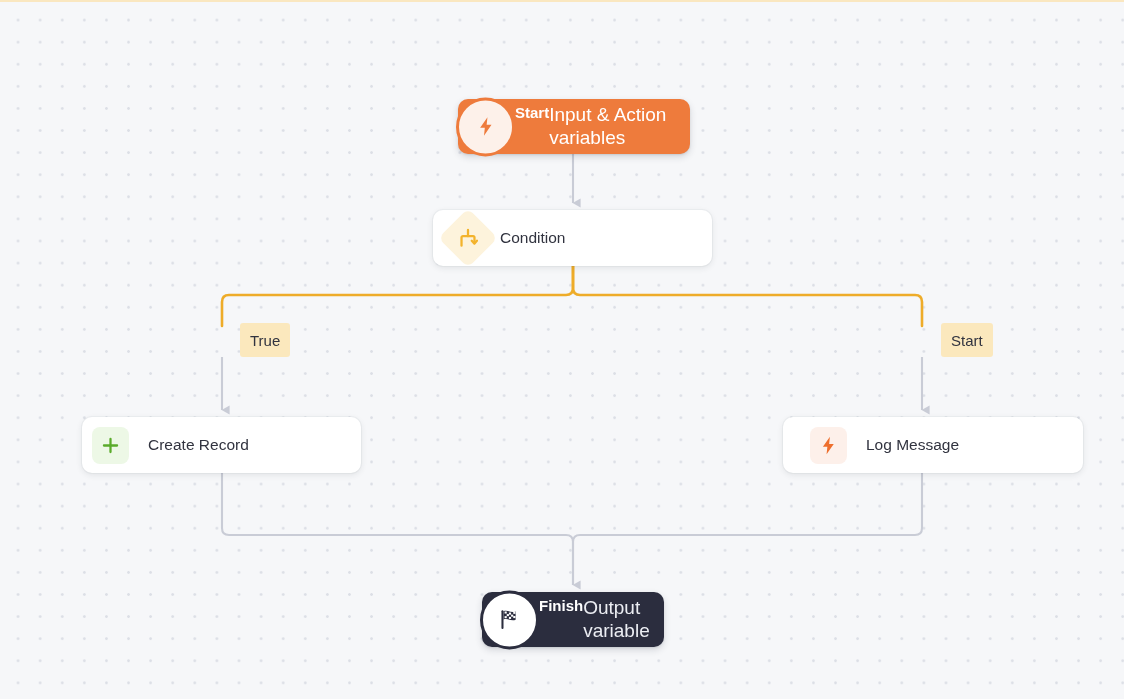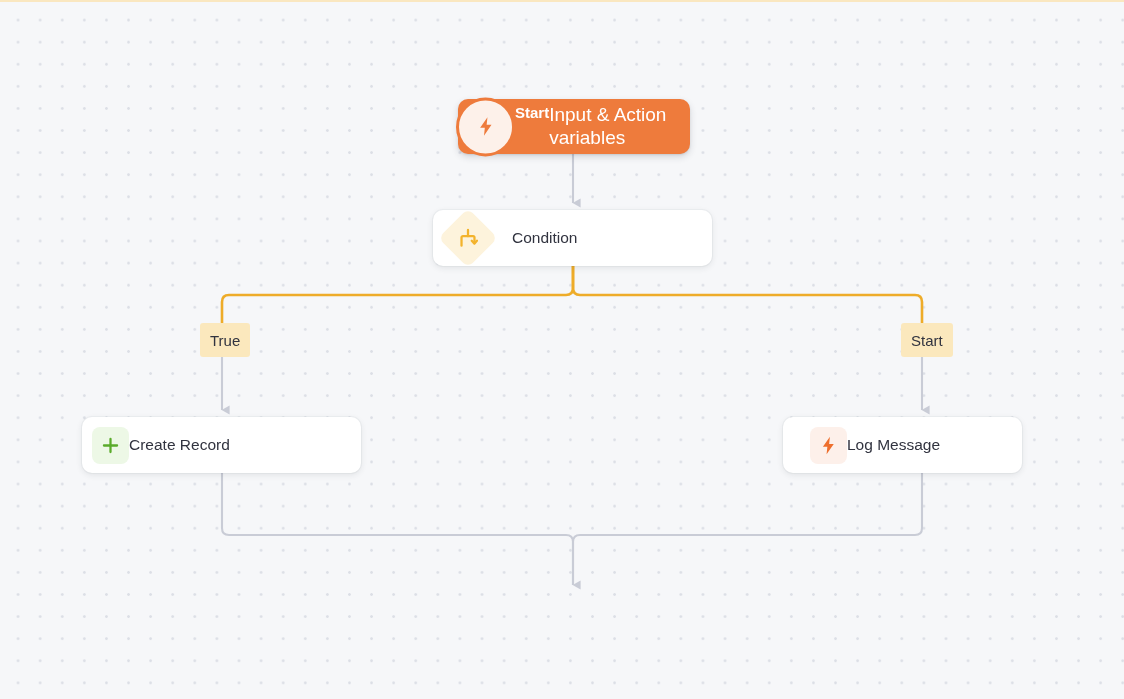--- a/index.html
+++ b/index.html
@@ -97,55 +97,57 @@
     padding-left: 10px;
     box-shadow: 0 2px 6px rgba(40,45,60,.10), 0 0 0 1px rgba(40,45,60,.035);
   }
   .card .sqicon {
     width: 37px; height: 37px;
     border-radius: 8px;
     display: flex; align-items: center; justify-content: center;
     flex: 0 0 auto;
   }
   .card .clabel {
+    margin-left: 19px;
     font-size: 15.5px;
     color: #31333f;
   }
 
   #node-condition { left: 433px; top: 210px; width: 279px; }
   #node-condition .diamond {
     width: 42px; height: 42px; flex: 0 0 auto;
     display: flex; align-items: center; justify-content: center;
     background: #fdf3dc;
     border-radius: 7px;
     transform: rotate(45deg);
     margin-left: 4px;
   }
   #node-condition .diamond svg { transform: rotate(-45deg); }
-  #node-condition .clabel { margin-left: 23px; }
+  #node-condition .clabel { margin-left: 11px; }
 
   #node-create  { left: 82px;  top: 417px; width: 279px; }
   #node-create .sqicon { background: #edf8e6; }
 
-  #node-log     { left: 783px; top: 417px; width: 239px; padding-left: 27px; }
+  #node-log     { left: 783px; top: 417px; width: 300px; padding-left: 27px; }
   #node-log .sqicon { background: #fdf0ea; }
 
   
   .branch-label {
     position: absolute;
     z-index: 4;
     background: #fbe8bd;
     border-radius: 3px;
     height: 34px;
     padding: 0 10px;
     display: flex;
     align-items: center;
     justify-content: center;
     font-size: 15px;
     color: #31333f;
+    margin-left: 40px;
   }
   #label-true { left: 200px; top: 323px; }
   #label-else { left: 901px; top: 323px; }
 </style>
 </head>
 <body>
 
 <div id="canvas">
 
   <div id="top-rule"></div>
@@ -213,14 +215,36 @@
 
   <div class="node card" id="node-log">
     <div class="sqicon">
       <svg width="21" height="21" viewBox="0 0 24 24">
         <path d="M13.6 2 L5.6 13.4 h5.1 L9.8 22 l8.2 -11.8 h-5.3 Z" fill="#ee6f2d"></path>
       </svg>
     </div>
     <span class="clabel">Log Message</span>
   </div>
 
+  <div class="node pill" id="node-finish">
+    <div class="badge">
+      <svg width="26" height="26" viewBox="0 0 24 24">
+        <rect x="4.1" y="3.4" width="1.9" height="17.4" rx="0.9" fill="#2b2d3e"></rect>
+        <path d="M6 4.4 C9.5 2.6 13.2 6.4 17.2 4.6 L17.2 12.3 C13.2 14.1 9.5 10.3 6 12.1 Z" fill="#2b2d3e"></path>
+        <g fill="#ffffff">
+          <rect x="7.0" y="4.6" width="2.0" height="1.9"></rect>
+          <rect x="11.0" y="5.6" width="2.0" height="1.9"></rect>
+          <rect x="15.0" y="4.9" width="2.0" height="1.9"></rect>
+          <rect x="9.0" y="7.0" width="2.0" height="1.9"></rect>
+          <rect x="13.0" y="7.5" width="2.0" height="1.9"></rect>
+          <rect x="7.0" y="8.9" width="2.0" height="1.9"></rect>
+          <rect x="11.0" y="9.6" width="2.0" height="1.9"></rect>
+          <rect x="15.0" y="8.8" width="2.0" height="1.9"></rect>
+        </g>
+      </svg>
+    </div>
+    <div class="txt">
+      <span class="t1">Finish</span>
+      <span class="t2">Output variable</span>
+    </div>
+  </div>
 
 </div>
 
 </body></html>

